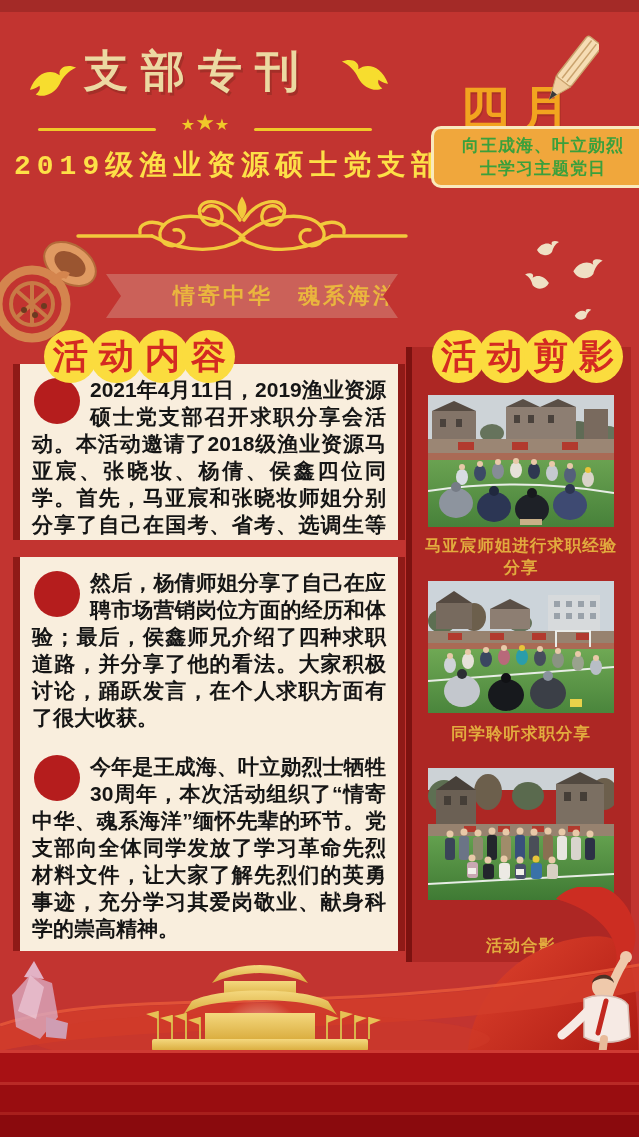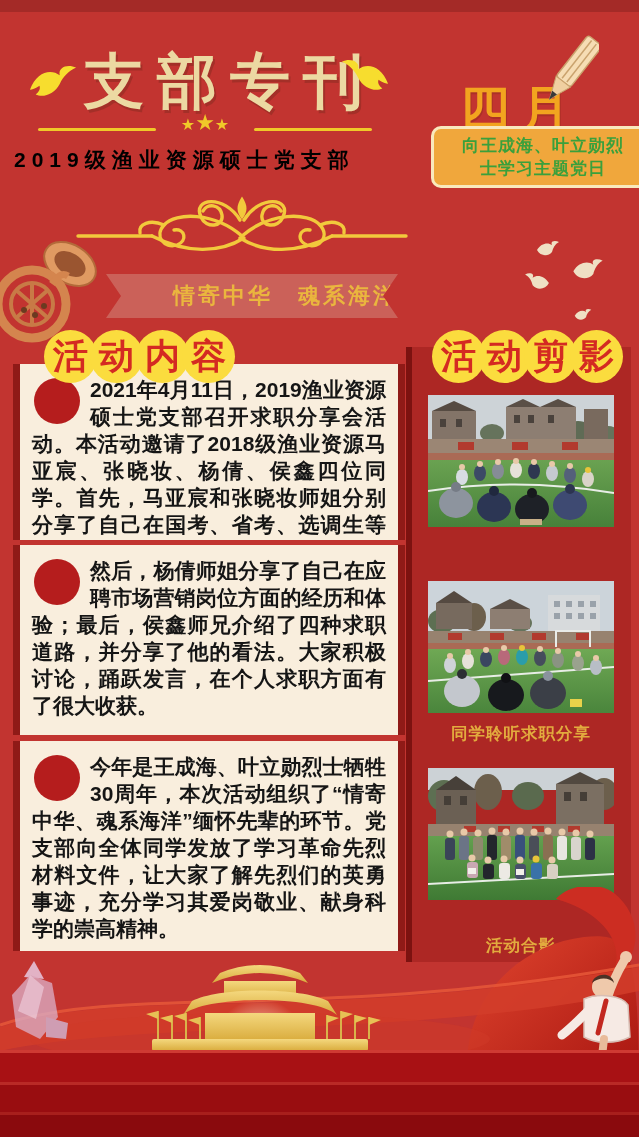--- a/index.html
+++ b/index.html
@@ -2,37 +2,37 @@
 <html><head>
 <meta charset="utf-8">
 <style>
   html,body{margin:0;padding:0;}
   body{width:639px;font-family:"Liberation Sans",sans-serif;}
   .poster{position:relative;width:639px;height:1137px;background:#c23430;overflow:hidden;}
   .top-strip{position:absolute;left:0;top:0;width:639px;height:12px;background:#a42a27;}
 
   
   .main-title{position:absolute;left:84px;top:42px;width:260px;font-family:"Liberation Serif","DejaVu Serif",serif;
-    font-size:60px;font-weight:bold;letter-spacing:13px;color:#ecd9a2;white-space:nowrap;
+    font-size:44px;font-weight:bold;letter-spacing:13px;color:#ecd9a2;white-space:nowrap;
     text-shadow:2px 3px 0 rgba(110,40,25,.35);}
   .bird{position:absolute;width:50px;height:40px;}
   .bird-left{left:28px;top:62px;}
   .bird-right{left:340px;top:56px;transform:scaleX(-1);}
   .month{position:absolute;left:460px;top:52px;font-family:"Liberation Serif","DejaVu Serif",serif;
     font-size:50px;font-weight:bold;letter-spacing:10px;color:#f2a41f;white-space:nowrap;
     text-shadow:1px 2px 0 rgba(120,40,20,.3);margin-top:24px;}
   .pencil{position:absolute;left:541px;top:30px;width:58px;height:86px;}
 
   .div-line{position:absolute;top:128px;height:3px;width:118px;background:#f0c929;border-radius:2px;}
   .line-l{left:38px;} .line-r{left:254px;}
   .stars{position:absolute;left:160px;top:110px;width:90px;text-align:center;color:#f0c929;white-space:nowrap;}
   .stars .s1,.stars .s3{font-size:16px;} .stars .s2{font-size:22px;}
 
-  .subtitle{position:absolute;left:14px;top:146px;width:392px;font-family:Liberation Sans, sans-serif;
-    font-size:21px;font-weight:600;letter-spacing:6px;color:#000000;white-space:nowrap;}
+  .subtitle{position:absolute;left:14px;top:146px;width:392px;font-family:Liberation Mono, monospace;
+    font-size:28px;font-weight:600;letter-spacing:6px;color:#fde047;white-space:nowrap;}
 
   .badge{position:absolute;left:431px;top:126px;width:224px;box-sizing:border-box;background:#f0a73c;
     border:3px solid #f9e9bd;border-radius:10px;padding:5px 4px;text-align:center;z-index:3;}
   .badge div{color:#3aa03c;font-weight:bold;font-size:17px;line-height:23px;letter-spacing:1px;}
 
   .flourish{position:absolute;left:72px;top:190px;}
   .horn{position:absolute;left:-14px;top:240px;}
   .ribbon{position:absolute;left:106px;top:274px;width:292px;height:44px;background:#cb6159;
     clip-path:polygon(0 0,100% 0,calc(100% - 15px) 50%,100% 100%,0 100%,15px 50%);
     display:flex;align-items:center;justify-content:flex-end;}
@@ -45,21 +45,21 @@
   .circles-gallery{left:432px;top:330px;}
   .tc{width:53px;height:53px;border-radius:50%;background:#fbdc3e;color:#d42a22;
     font-family:"Liberation Serif","DejaVu Serif",serif;font-size:35px;font-weight:bold;
     display:flex;align-items:center;justify-content:center;}
   .tc + .tc{margin-left:-7px;}
 
   
   .block{position:absolute;left:20px;width:378px;box-sizing:border-box;background:#f9eedd;
     padding:12px 12px 10px 12px;box-shadow:-7px 0 0 #8f1a17,7px 0 0 #8f1a17;z-index:1;overflow:hidden;}
   .block-1{top:364px;height:176px;}
-  .block-2{top:545px;height:190px;}
+  .block-2{top:557px;height:190px;}
   .block-3{top:741px;height:210px;}
   .bullet{float:left;width:46px;height:46px;border-radius:50%;background:#b51d1d;margin:2px 10px 0 2px;}
   .block p{margin:0;font-size:21px;font-weight:bold;line-height:27px;color:#151515;text-align:justify;}
 
   
   .panel{position:absolute;left:412px;top:347px;width:219px;height:615px;background:#ad2724;
     box-shadow:-6px 0 0 #7c1210;z-index:1;}
   .photo{position:absolute;left:16px;width:186px;height:132px;overflow:hidden;}
   .photo-1{top:48px;} .photo-2{top:234px;} .photo-3{top:421px;}
   .caption{position:absolute;left:8px;width:202px;text-align:center;color:#e2ab3e;
@@ -226,20 +226,21 @@
           <circle cx="28" cy="92" r="5" fill="#767c86"></circle>
         <ellipse cx="66" cy="112" rx="17" ry="15" fill="#2c3654"></ellipse>
           <circle cx="66" cy="96" r="5" fill="#20283e"></circle>
         <ellipse cx="104" cy="114" rx="17" ry="15" fill="#1e2127"></ellipse>
           <circle cx="104" cy="98" r="5" fill="#17191d"></circle>
         <ellipse cx="142" cy="110" rx="17" ry="15" fill="#3e4a72"></ellipse>
           <circle cx="142" cy="94" r="5" fill="#2c3450"></circle>
         <rect x="92" y="124" width="22" height="6" fill="#c8b088"></rect>
       </g>
     </svg>
+    <div class="caption cap-1">马亚宸师姐进行求职经验分享</div>
 
     <svg class="photo photo-2" viewBox="0 0 186 132">
       <defs>
           <linearGradient id="g2" x1="0" y1="0" x2="0" y2="1">
             <stop offset="0" stop-color="#6fa854"></stop>
             <stop offset="1" stop-color="#4a853c"></stop>
           </linearGradient>
         </defs>
       <rect width="186" height="50" fill="#ccd4da"></rect>
       <ellipse cx="14" cy="40" rx="14" ry="12" fill="#5d6f52"></ellipse>

